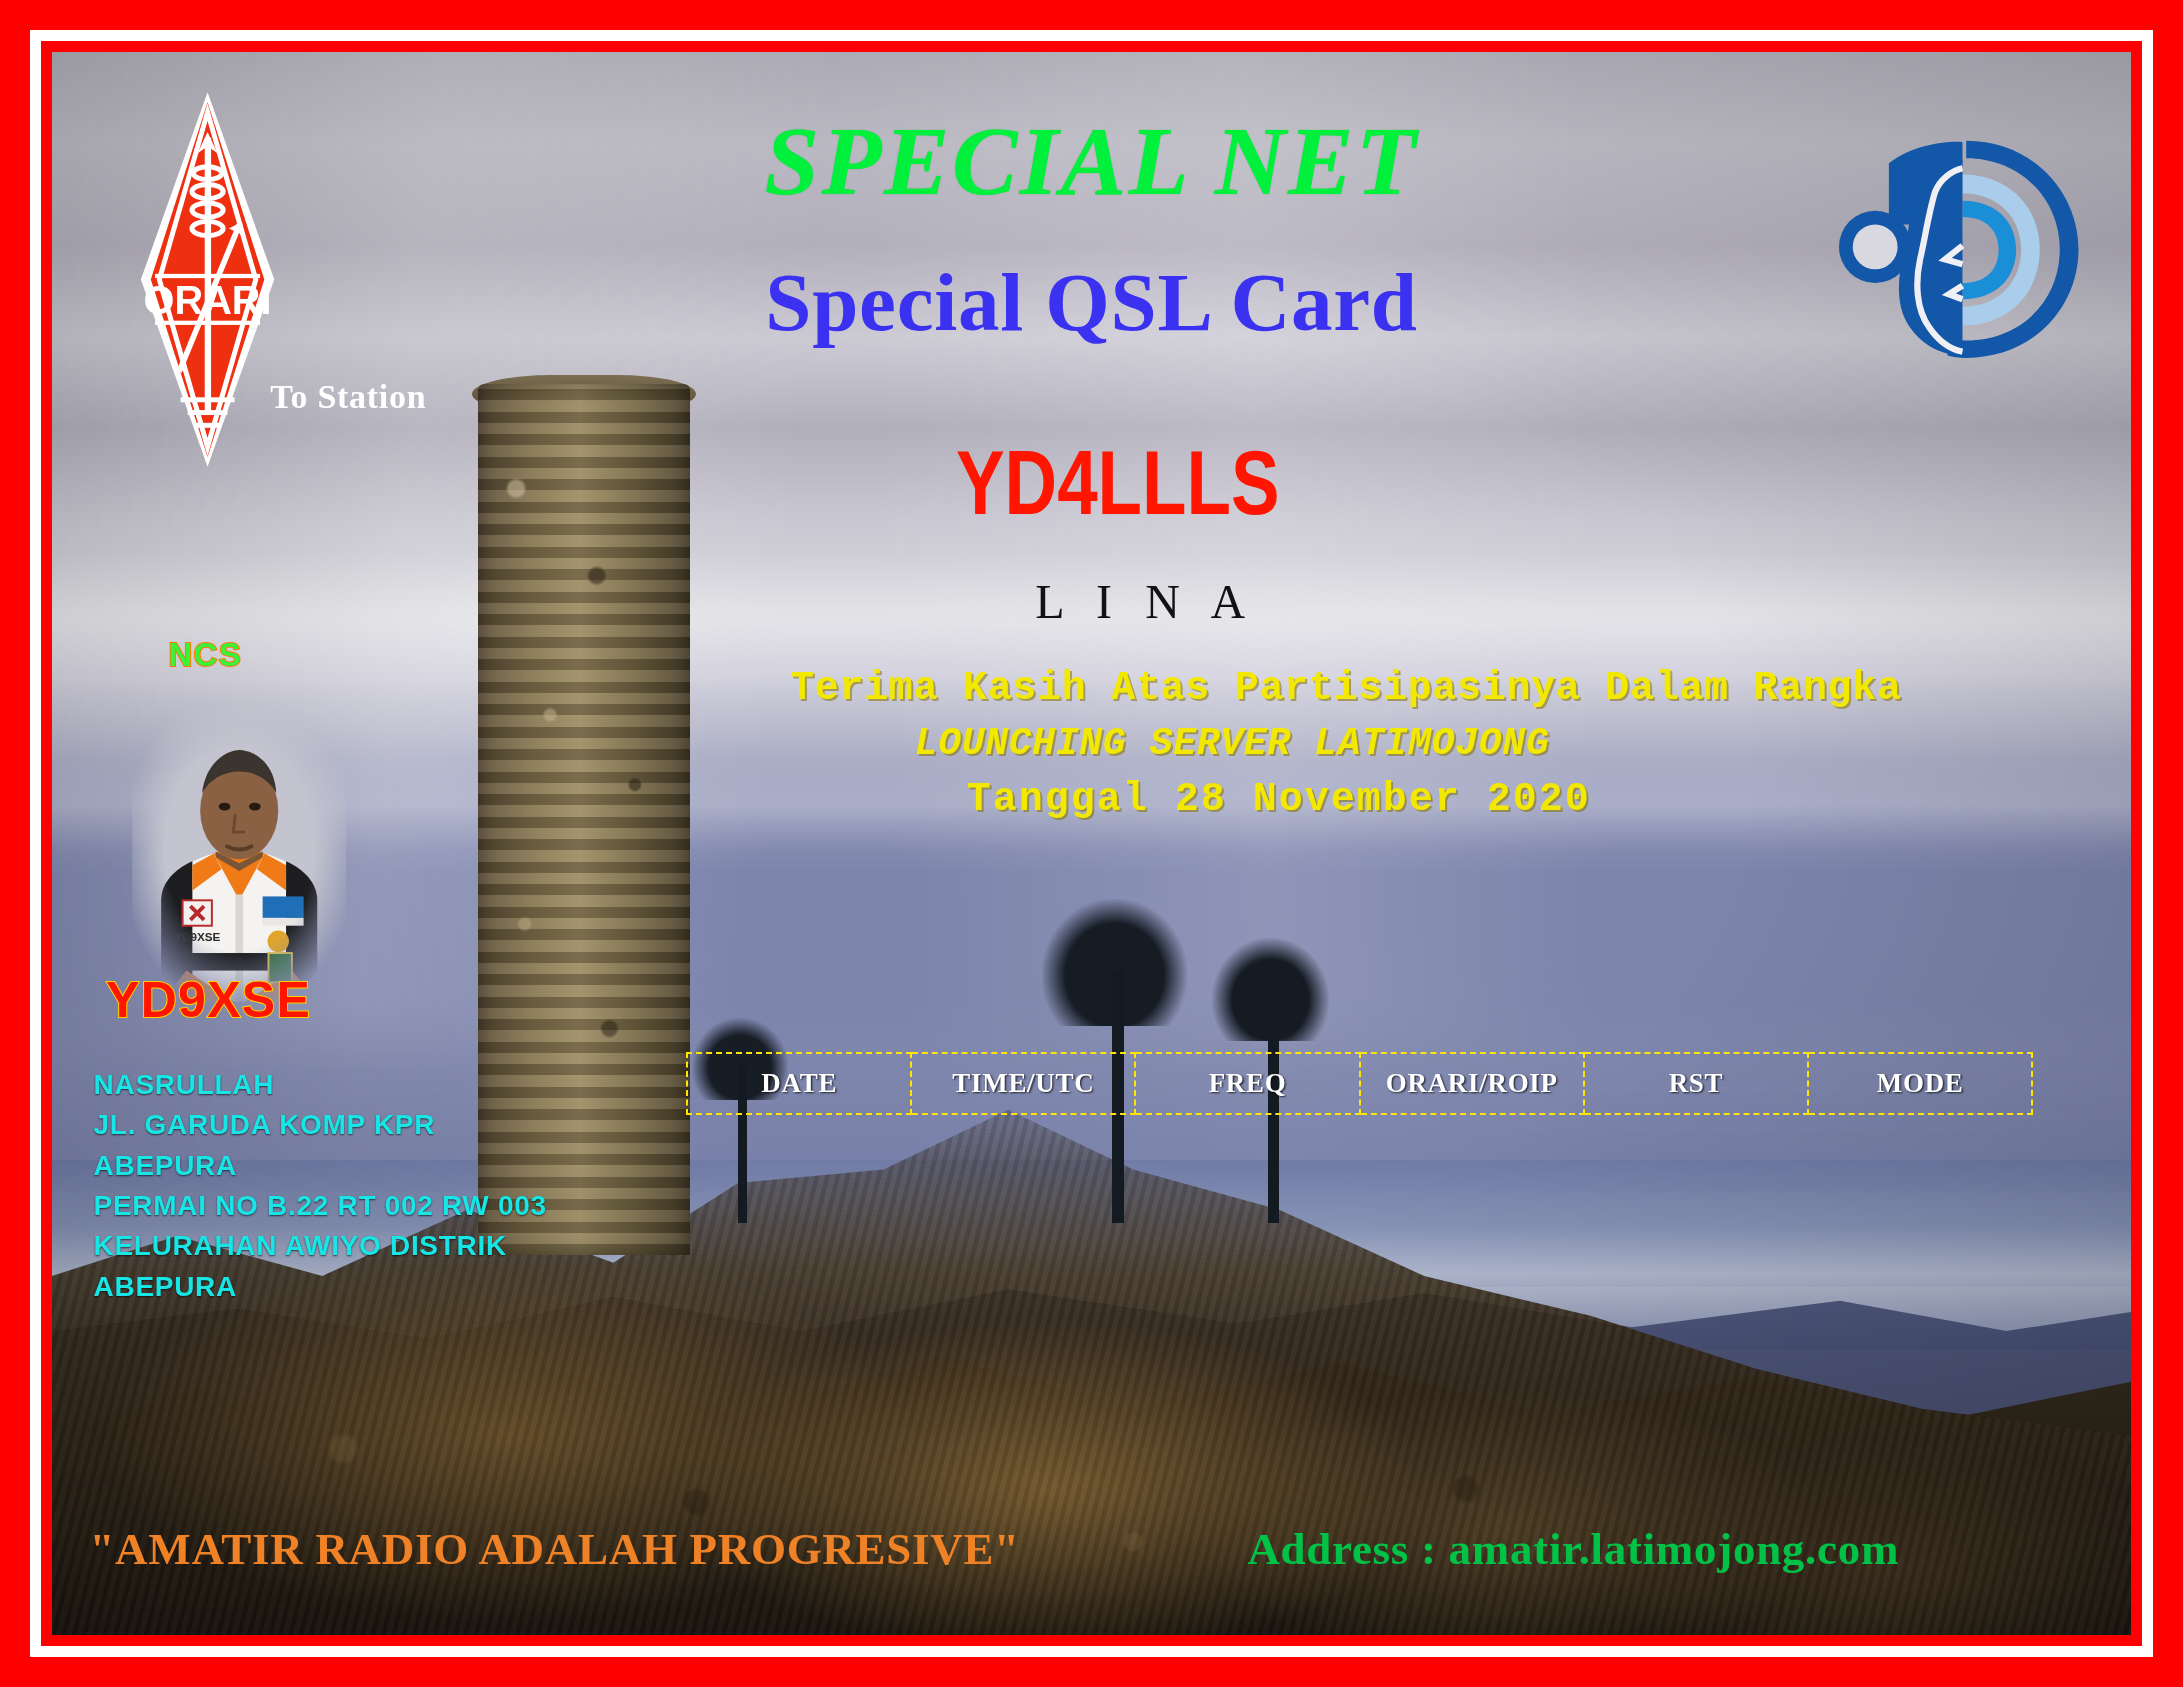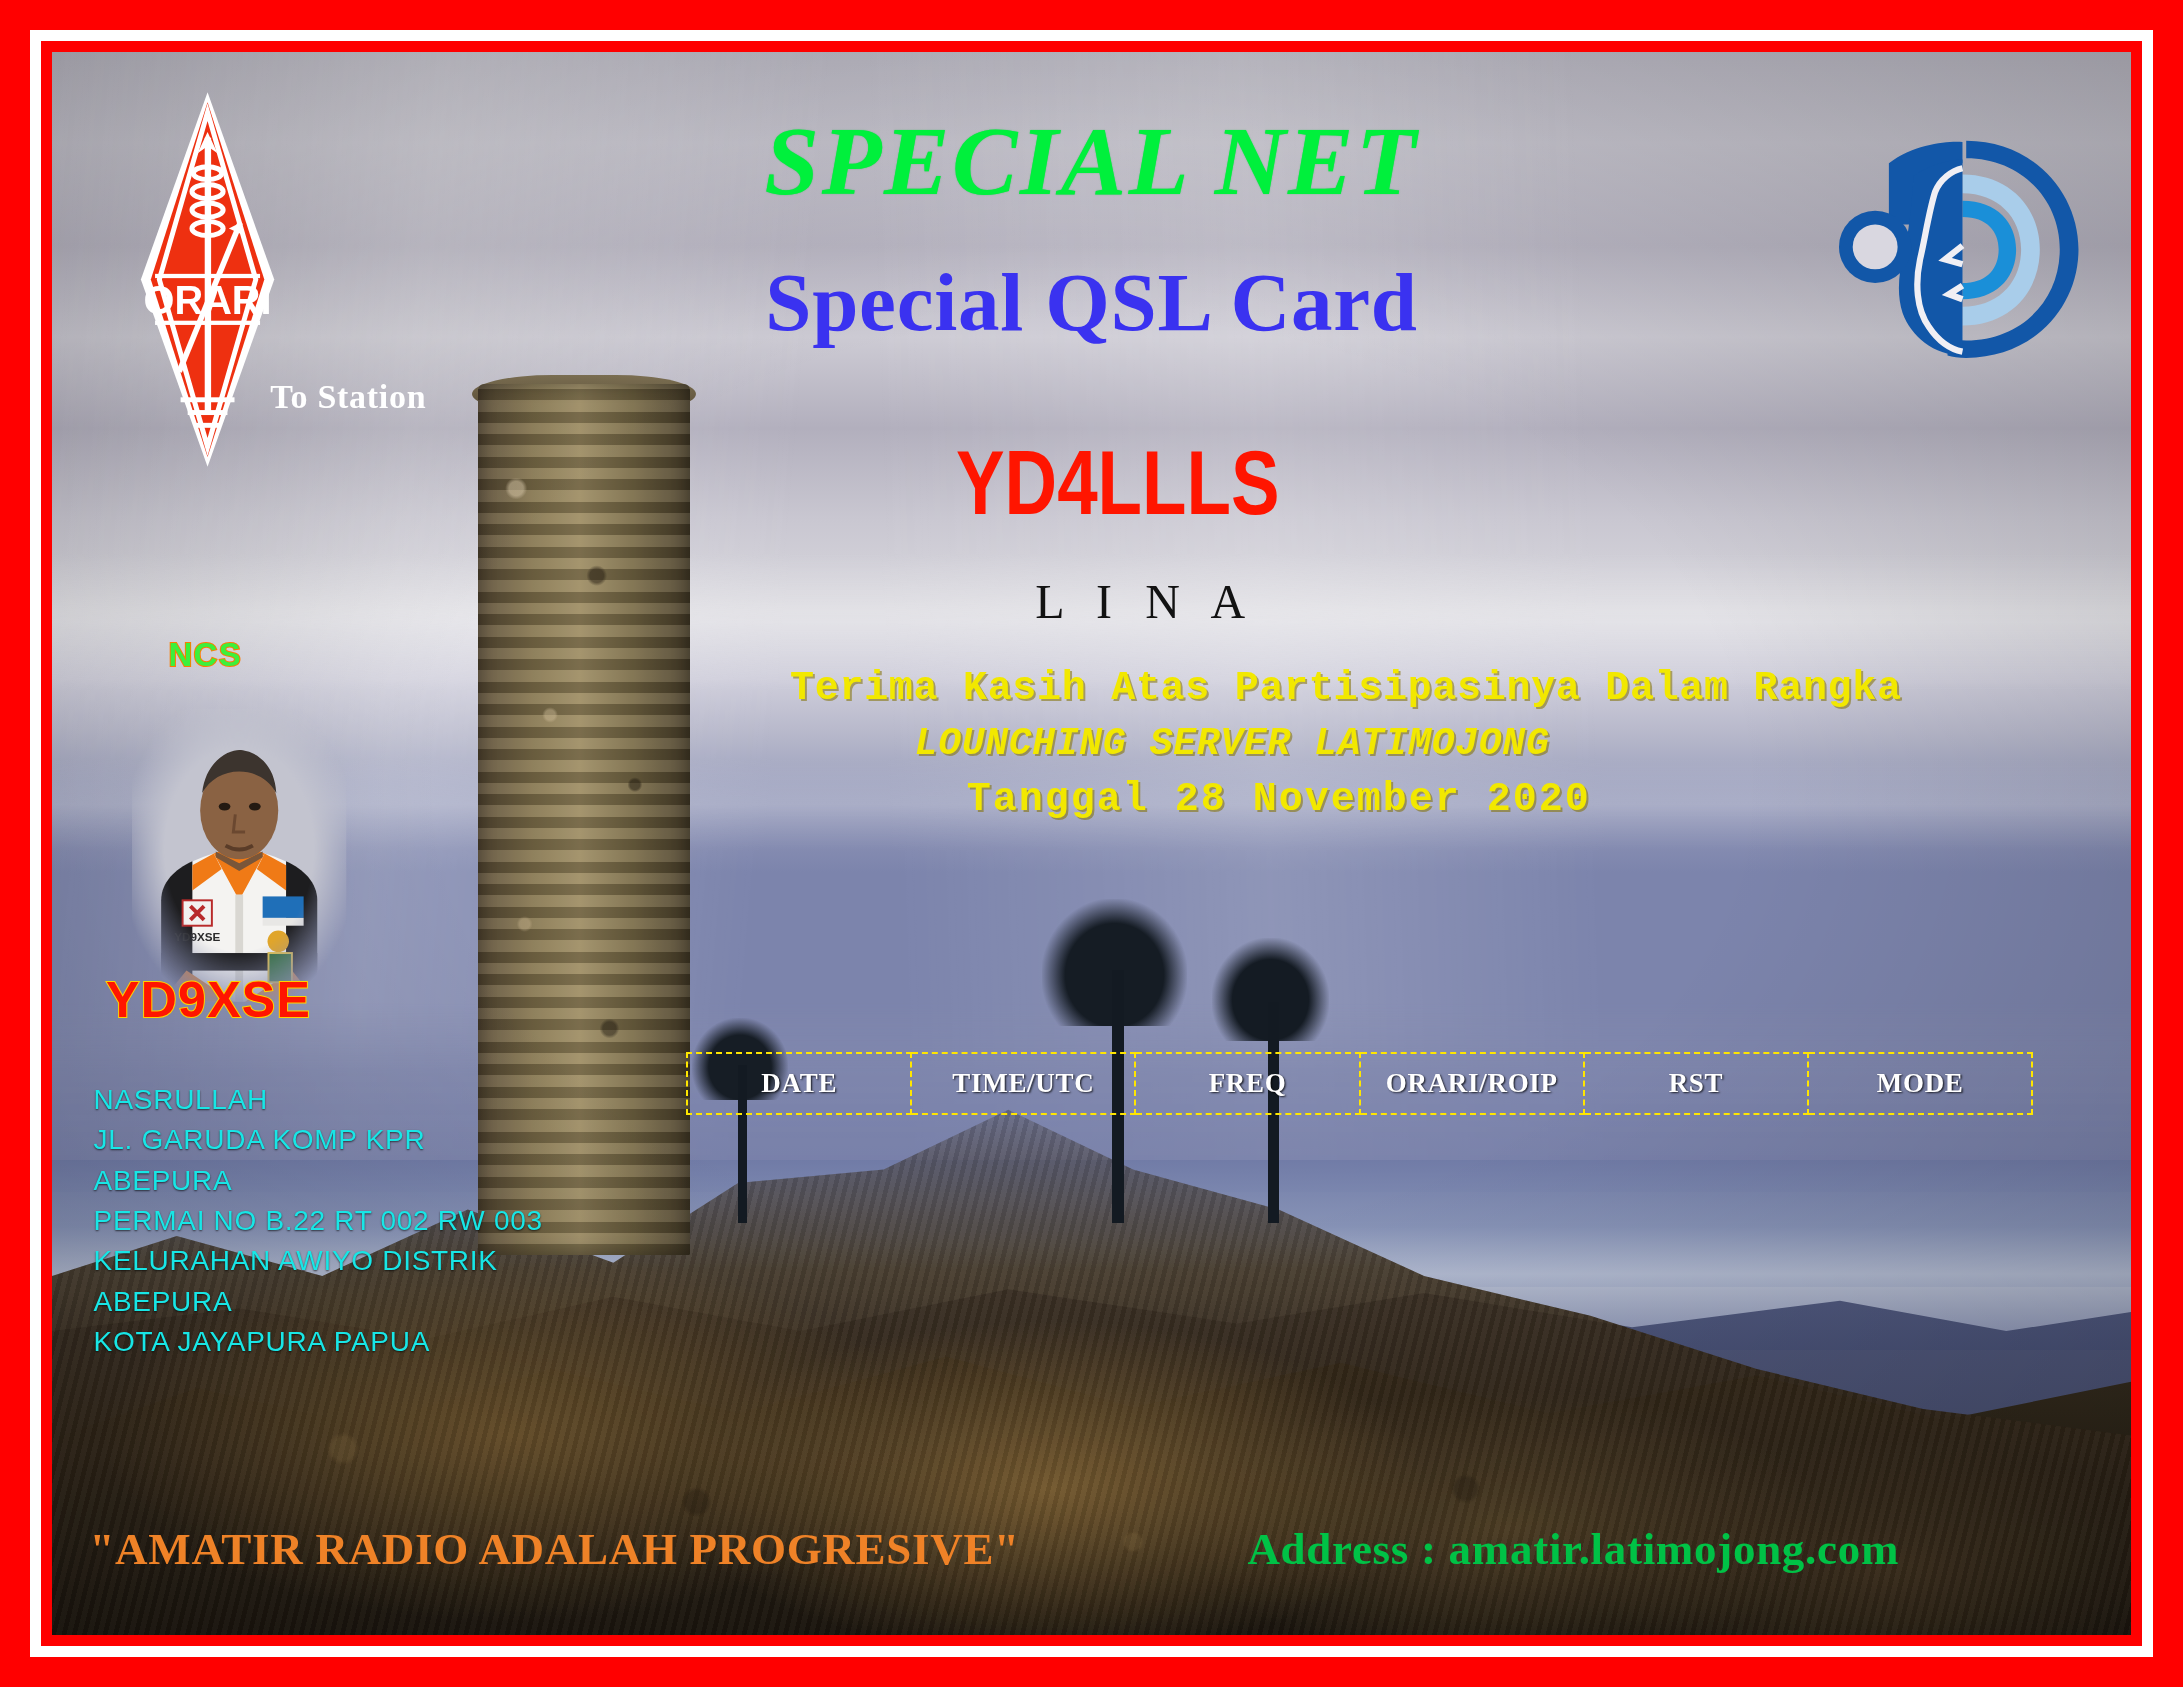--- a/index.html
+++ b/index.html
@@ -187,24 +187,23 @@
   }
   #thanks1{left:35.5%;top:39.0%;font-size:40px;letter-spacing:0.7px;}
   #thanks2{left:41.5%;top:42.5%;font-size:38px;font-style:italic;letter-spacing:0.7px;}
   #thanks3{left:44.0%;top:46.0%;font-size:40px;letter-spacing:2px;}
 
   
   #address-block{
     position:absolute;left:2.0%;top:64.0%;
     color:#18e6e6;
     font-family:"Liberation Sans", sans-serif;
-    font-weight:normal;font-size:28px;line-height:1.44;
+    font-weight:bold;font-size:28px;line-height:1.44;
     letter-spacing:0.7px;
     text-shadow:0 1.3px 2px rgba(0,0,0,.65);
-    margin-top:15px;
   }
 
   
   #ncs-label{
     left:5.6%;top:37.0%;
     font-size:33px;font-weight:bold;color:#3cf03c;
     font-family:"Liberation Sans", sans-serif;
     -webkit-text-stroke:2px #ff7a00;
     paint-order:stroke fill;
     letter-spacing:1.3px;
@@ -408,21 +407,20 @@
 
     <div class="tx" id="ncs-callsign">YD9XSE</div>
 
     <div id="address-block">
         <div>NASRULLAH</div>
         <div>JL. GARUDA KOMP KPR</div>
         <div>ABEPURA</div>
         <div>PERMAI NO B.22 RT 002 RW 003</div>
         <div>KELURAHAN AWIYO DISTRIK</div>
         <div>ABEPURA</div>
-        <div>KOTA JAYAPURA PAPUA</div>
       </div>
 
     <table id="qso-table">
       <tbody id="qso-body">
           <tr class="head">
             <td>DATE</td>
             <td>TIME/UTC</td>
             <td>FREQ</td>
             <td>ORARI/ROIP</td>
             <td>RST</td>

